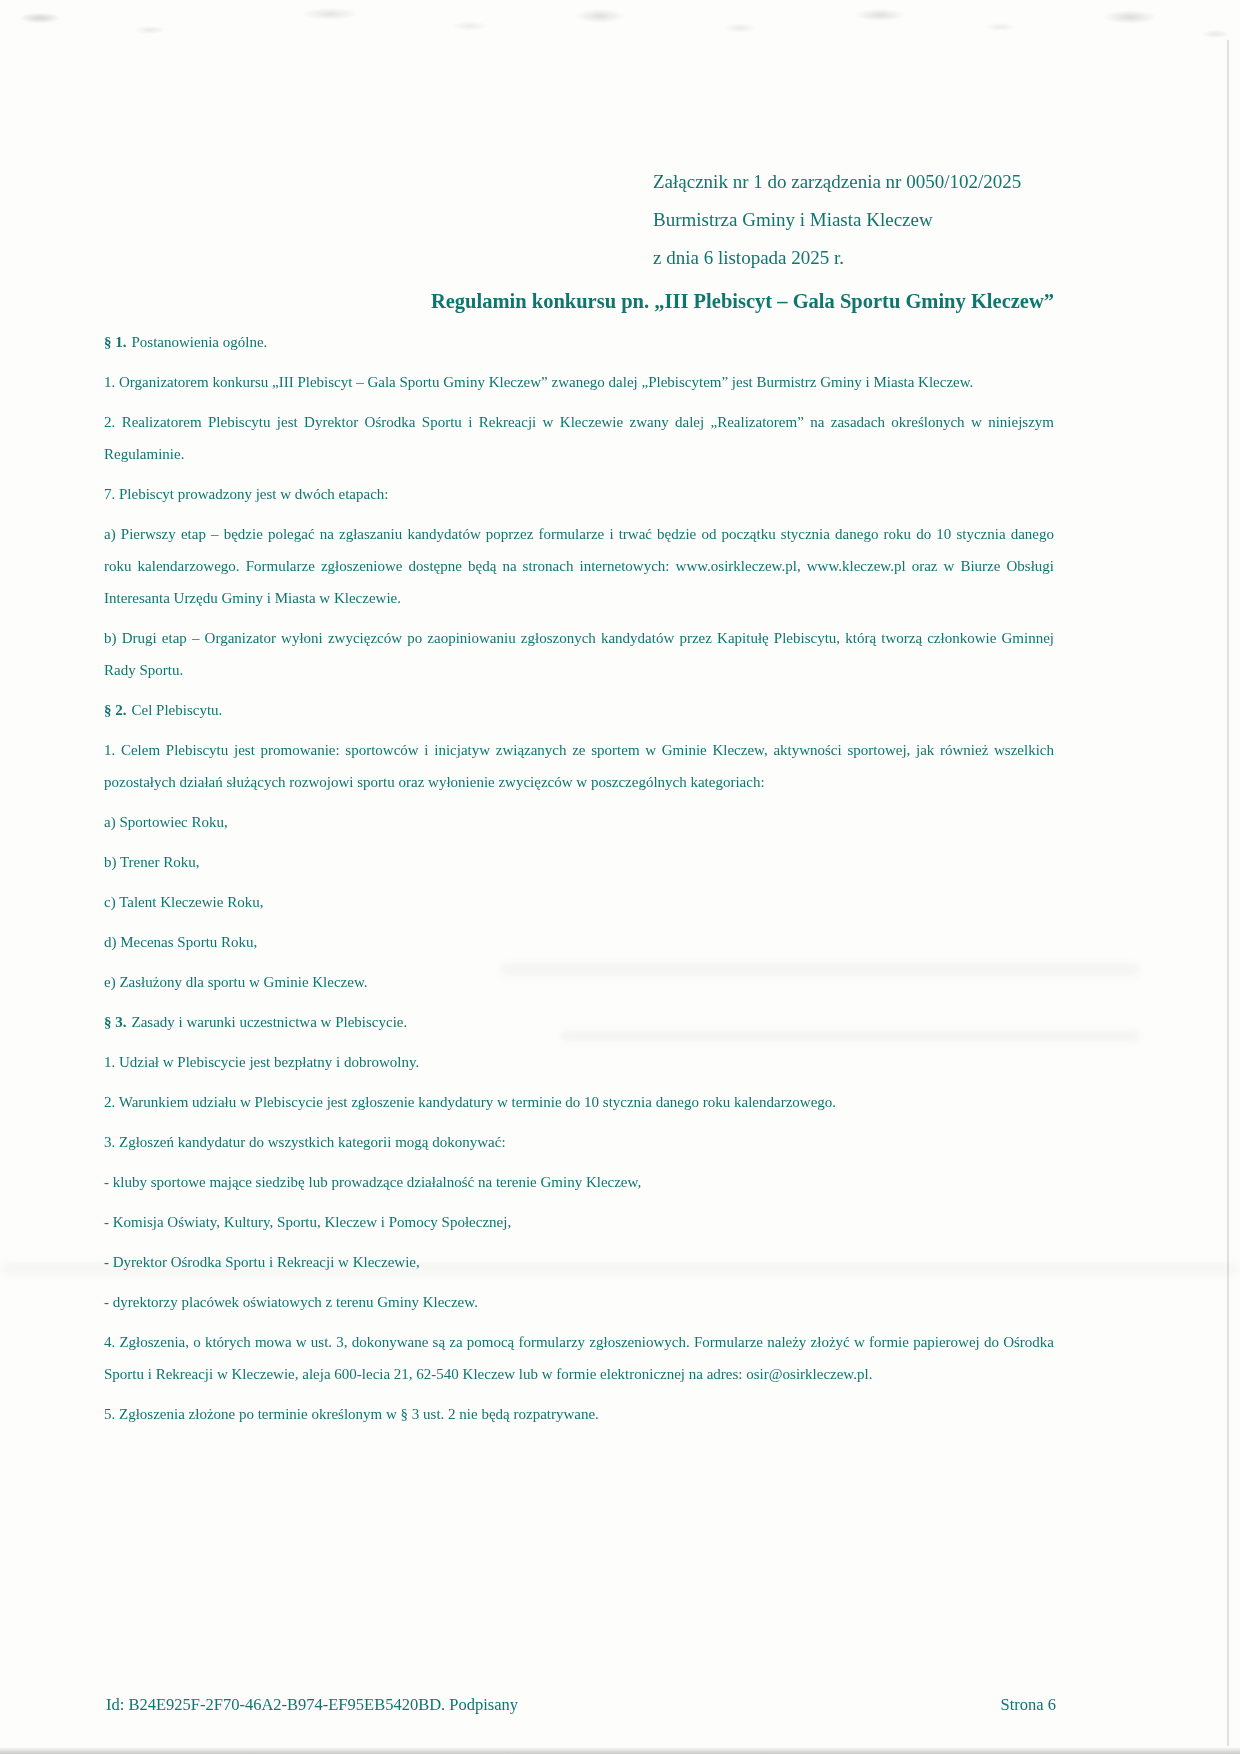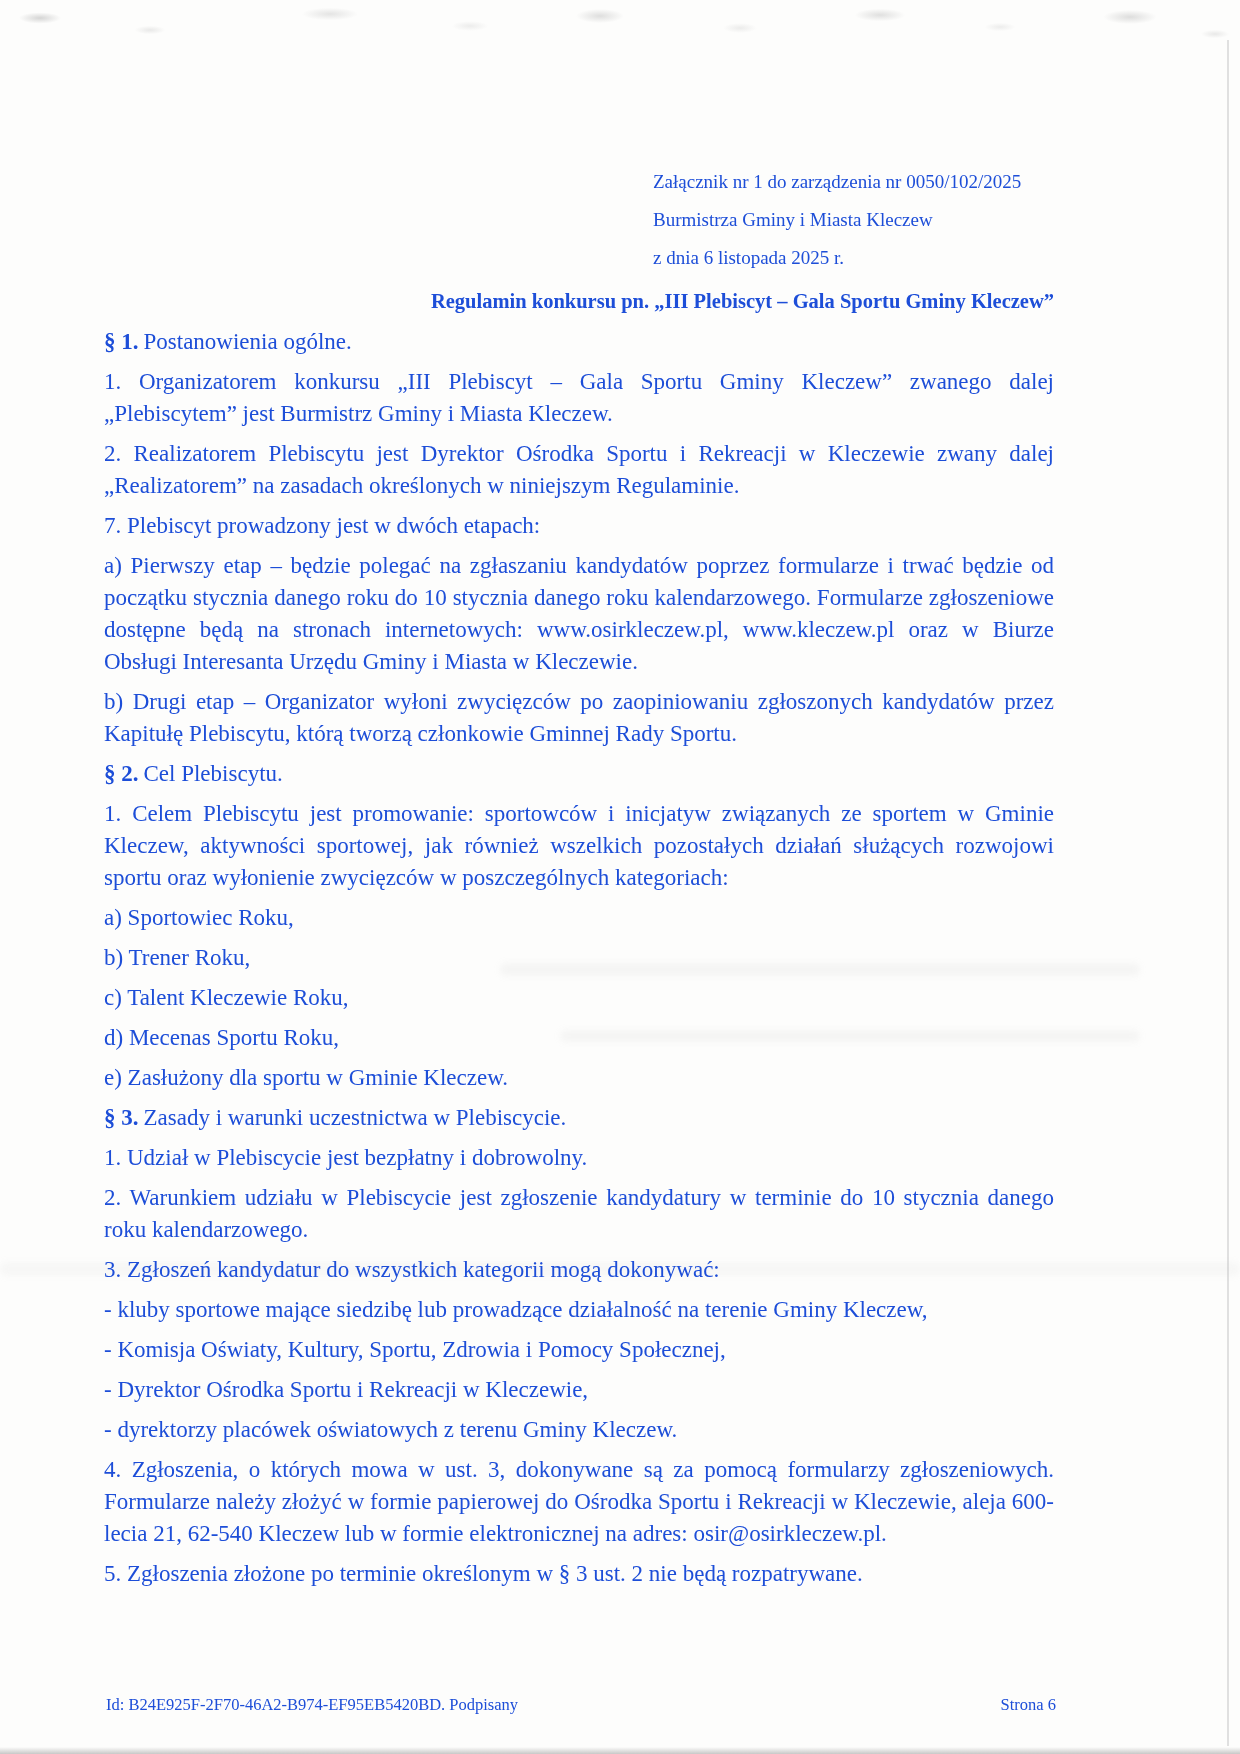--- a/index.html
+++ b/index.html
@@ -7,21 +7,21 @@
     padding: 0;
     background: #e8e8e8;
   }
   .page {
     position: relative;
     width: 1240px;
     height: 1754px;
     margin: 0 auto;
     background: #fdfdfc;
     font-family: "Liberation Serif", "DejaVu Serif", serif;
-    color: #1d4ed8;
+    color: #0f766e;
     overflow: hidden;
   }
   
   .scan-noise-top {
     position: absolute;
     top: 0; left: 0; right: 0;
     height: 64px;
     background-image:
       radial-gradient(ellipse 30px 8px at 40px 18px,  rgba(120,120,120,.30), rgba(120,120,120,0) 70%),
       radial-gradient(ellipse 22px 6px at 150px 30px, rgba(140,140,140,.18), rgba(140,140,140,0) 70%),
@@ -71,21 +71,21 @@
     white-space: nowrap;
   }
   .doc-title {
     font-size: 20.5px;
     line-height: 32px;
     font-weight: bold;
     text-align: right;
     margin: 0 0 9px 0;
   }
   .para {
-    font-size: 23px;
+    font-size: 15px;
     line-height: 32px;
     margin: 0 0 8px 0;
     text-align: justify;
   }
   .para b.lead:not(:empty) { padding-right: 5px; }
   .footer {
     position: absolute;
     left: 106px;
     right: 184px;
     top: 1694px;
@@ -128,21 +128,21 @@
     <p class="para"><b class="lead"></b><span>a) Sportowiec Roku,</span></p>
     <p class="para"><b class="lead"></b><span>b) Trener Roku,</span></p>
     <p class="para"><b class="lead"></b><span>c) Talent Kleczewie Roku,</span></p>
     <p class="para"><b class="lead"></b><span>d) Mecenas Sportu Roku,</span></p>
     <p class="para"><b class="lead"></b><span>e) Zasłużony dla sportu w Gminie Kleczew.</span></p>
     <p class="para"><b class="lead">§ 3.</b><span>Zasady i warunki uczestnictwa w Plebiscycie.</span></p>
     <p class="para"><b class="lead"></b><span>1. Udział w Plebiscycie jest bezpłatny i dobrowolny.</span></p>
     <p class="para"><b class="lead"></b><span>2. Warunkiem udziału w Plebiscycie jest zgłoszenie kandydatury w terminie do 10 stycznia danego roku kalendarzowego.</span></p>
     <p class="para"><b class="lead"></b><span>3. Zgłoszeń kandydatur do wszystkich kategorii mogą dokonywać:</span></p>
     <p class="para"><b class="lead"></b><span>- kluby sportowe mające siedzibę lub prowadzące działalność na terenie Gminy Kleczew,</span></p>
-    <p class="para"><b class="lead"></b><span>- Komisja Oświaty, Kultury, Sportu, Zdrowia i Pomocy Społecznej,</span></p>
+    <p class="para"><b class="lead"></b><span>- Komisja Oświaty, Kultury, Sportu, Kleczew i Pomocy Społecznej,</span></p>
     <p class="para"><b class="lead"></b><span>- Dyrektor Ośrodka Sportu i Rekreacji w Kleczewie,</span></p>
     <p class="para"><b class="lead"></b><span>- dyrektorzy placówek oświatowych z terenu Gminy Kleczew.</span></p>
     <p class="para"><b class="lead"></b><span>4. Zgłoszenia, o których mowa w ust. 3, dokonywane są za pomocą formularzy zgłoszeniowych. Formularze należy złożyć w formie papierowej do Ośrodka Sportu i Rekreacji w Kleczewie, aleja 600-lecia 21, 62-540 Kleczew lub w formie elektronicznej na adres: osir@osirkleczew.pl.</span></p>
     <p class="para"><b class="lead"></b><span>5. Zgłoszenia złożone po terminie określonym w § 3 ust. 2 nie będą rozpatrywane.</span></p>
 
   </div>
 
   <div class="footer">
     <span>Id: B24E925F-2F70-46A2-B974-EF95EB5420BD. Podpisany</span>
     <span>Strona 6</span>

